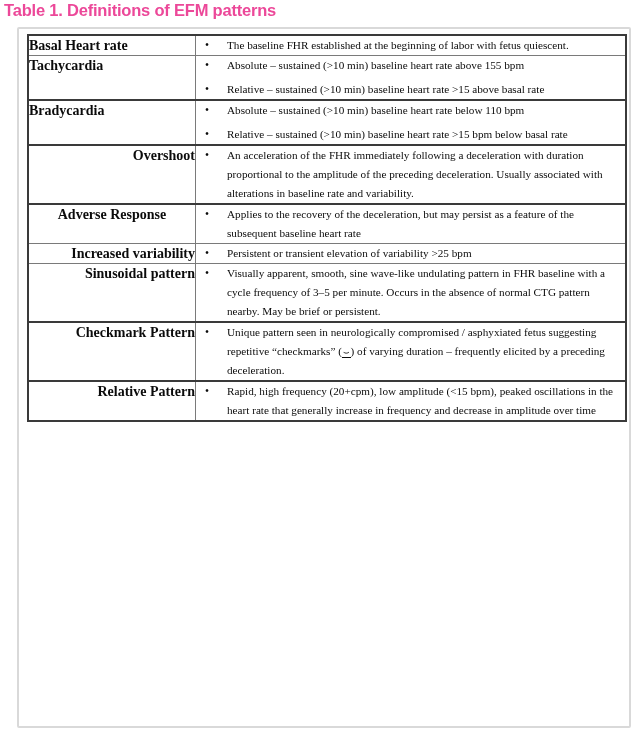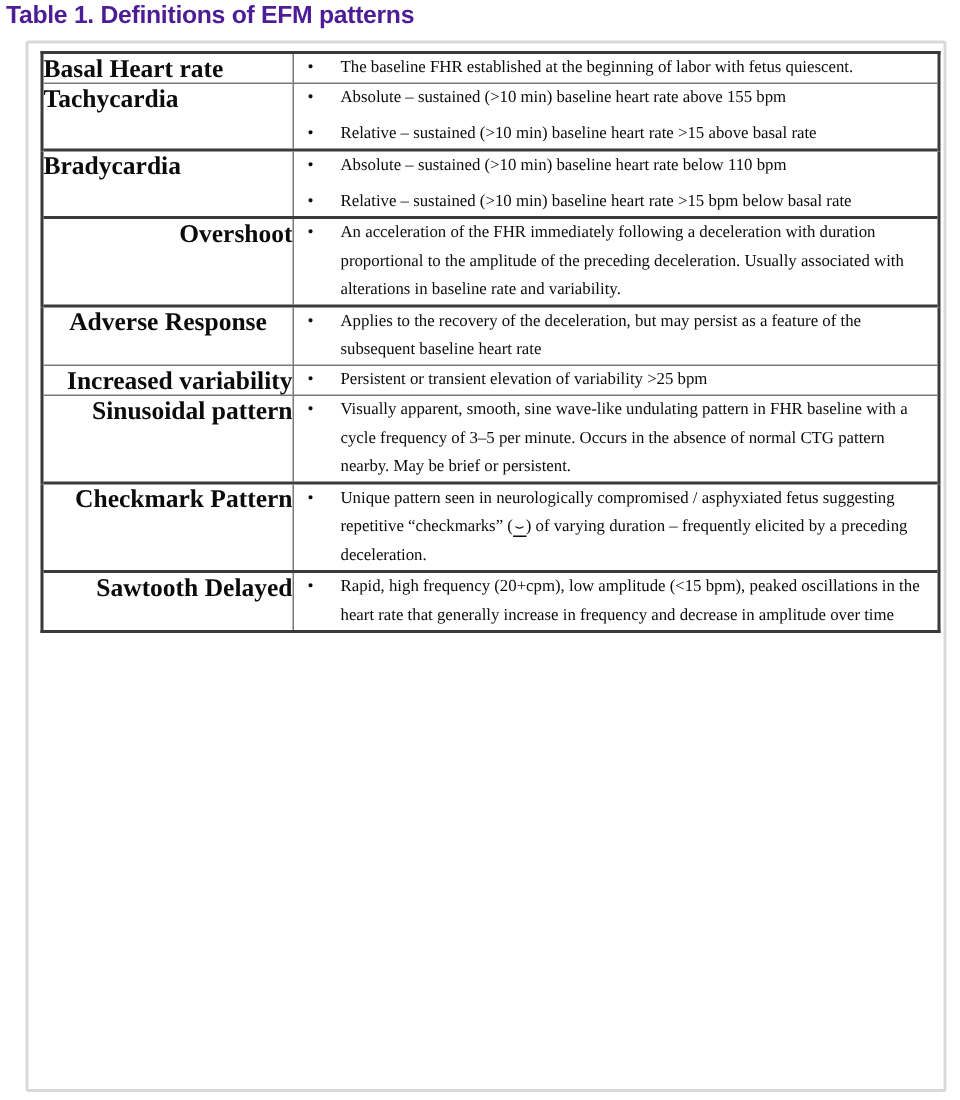--- a/index.html
+++ b/index.html
@@ -15,21 +15,21 @@
     font-family: "Liberation Serif", "DejaVu Serif", serif;
   }
 
   #page-title {
     position: absolute;
     left: 4px;
     top: 0px;
     font-family: "Liberation Sans", "DejaVu Sans", sans-serif;
     font-size: 16.5px;
     font-weight: bold;
-    color: #4c1d95;
+    color: #ec4899;
     letter-spacing: -0.2px;
     line-height: 20px;
   }
 
   
   #table-frame {
     position: absolute;
     left: 17px;
     top: 27px;
     width: 614px;
@@ -71,21 +71,21 @@
     border-left: 2px solid #3a3a3a;
   }
   #efm-table td.def-cell {
     border-right: 2px solid #3a3a3a;
   }
 
   td.term-cell {
     width: 166px;
     padding: 5px 7px 6px 8px;
     font-weight: bold;
-    font-size: 17px;
+    font-size: 14px;
     line-height: 19px;
     color: #0b0b0b;
   }
   td.term-cell.align-left   { text-align: left; }
   td.term-cell.align-center { text-align: center; }
   td.term-cell.align-right  { text-align: right; }
 
   td.def-cell {
     padding: 5px 6px 6px 0px;
     font-size: 11.2px;
@@ -190,21 +190,21 @@
       </tr>
       <tr class="thick-top">
         <td class="term-cell align-right">Checkmark Pattern</td>
         <td class="def-cell">
           <ul class="bullets">
             <li><span class="bullet-dot">•</span><span>Unique pattern seen in neurologically compromised / asphyxiated fetus suggesting repetitive “checkmarks” (<span class="cm-glyph">⌣</span>) of varying duration – frequently elicited by a preceding deceleration.</span></li>
           </ul>
         </td>
       </tr>
       <tr class="thick-top">
-        <td class="term-cell align-right">Sawtooth Delayed</td>
+        <td class="term-cell align-right">Relative Pattern</td>
         <td class="def-cell">
           <ul class="bullets">
             <li><span class="bullet-dot">•</span><span>Rapid, high frequency (20+cpm), low amplitude (&lt;15 bpm), peaked oscillations in the heart rate that generally increase in frequency and decrease in amplitude over time</span></li>
           </ul>
         </td>
       </tr>
     </tbody>
 </table>
 
 </body></html>

